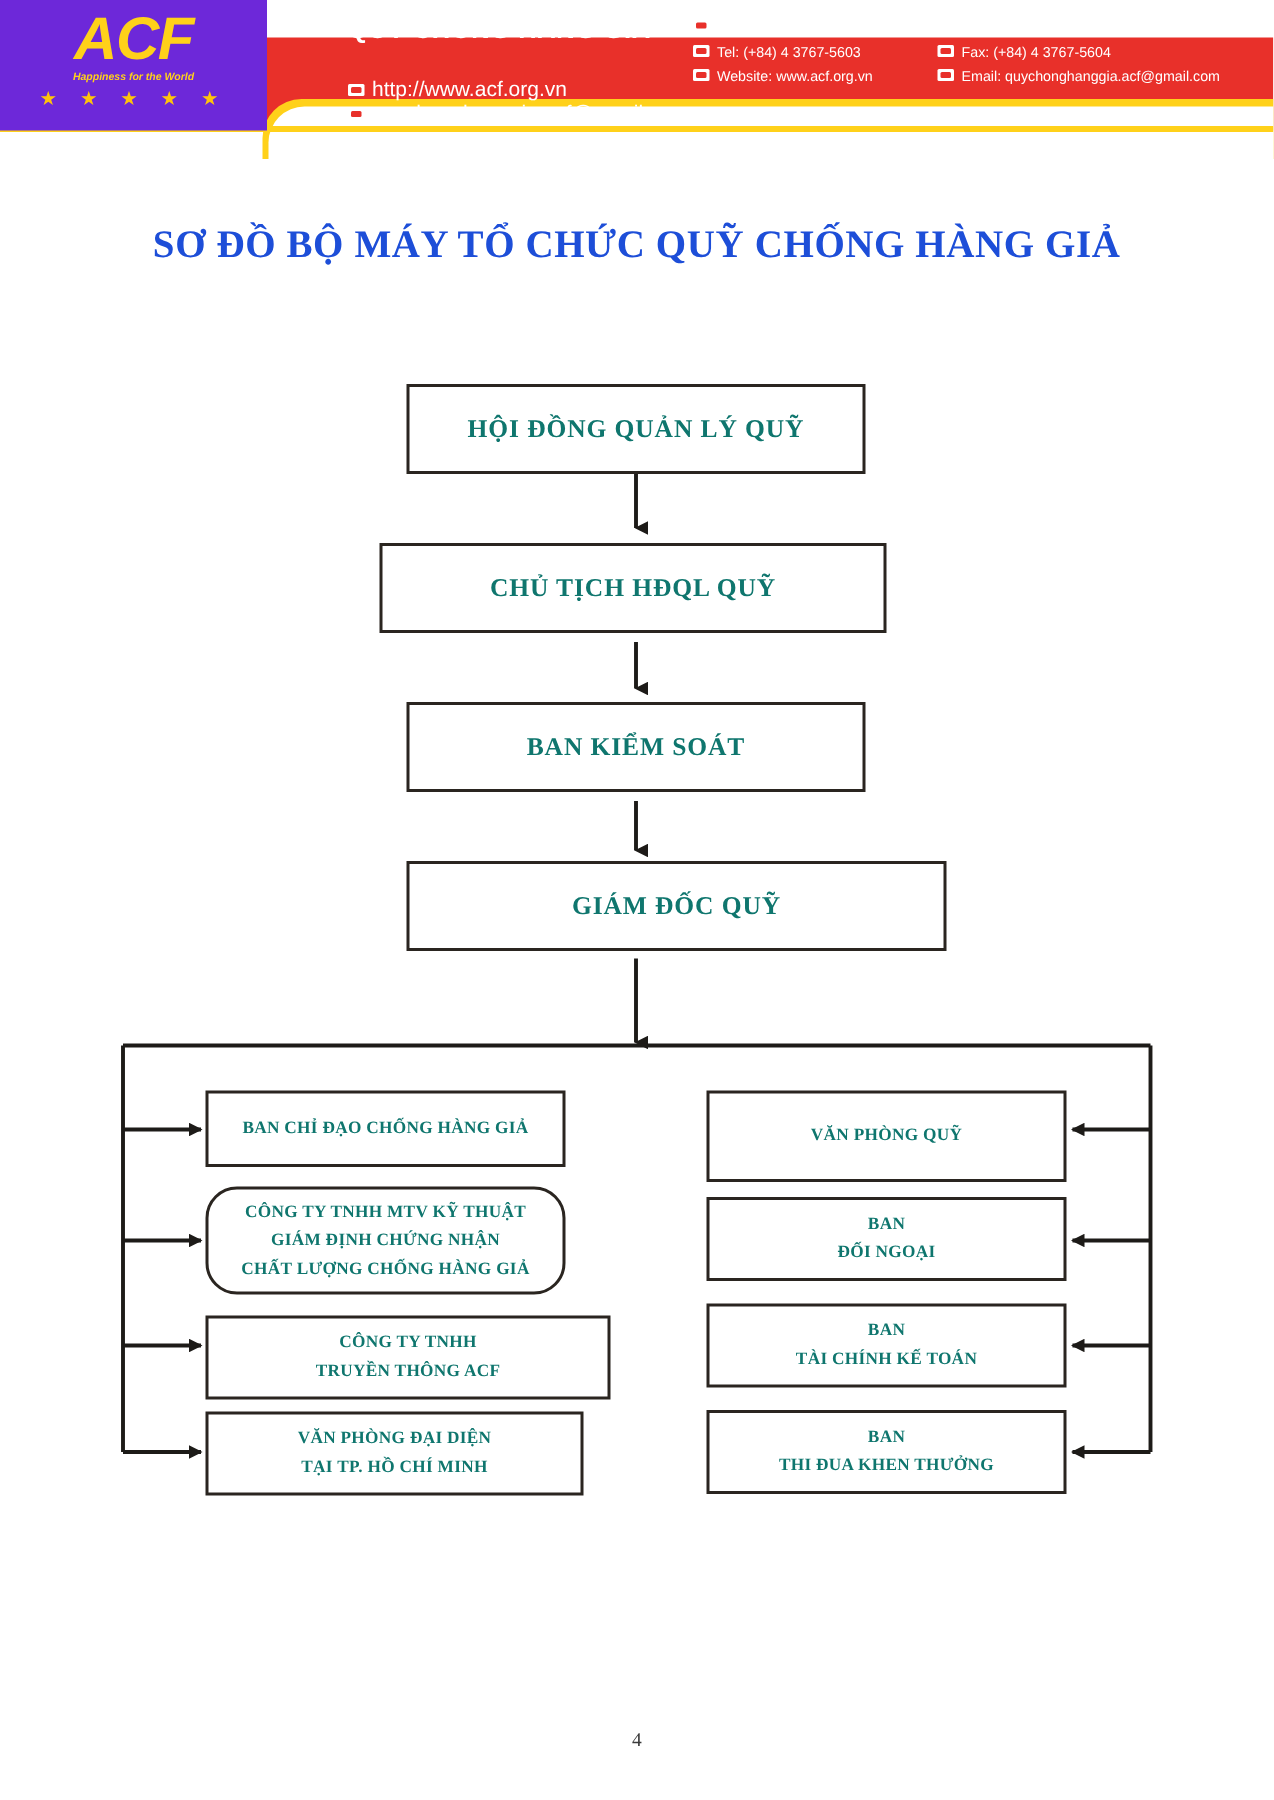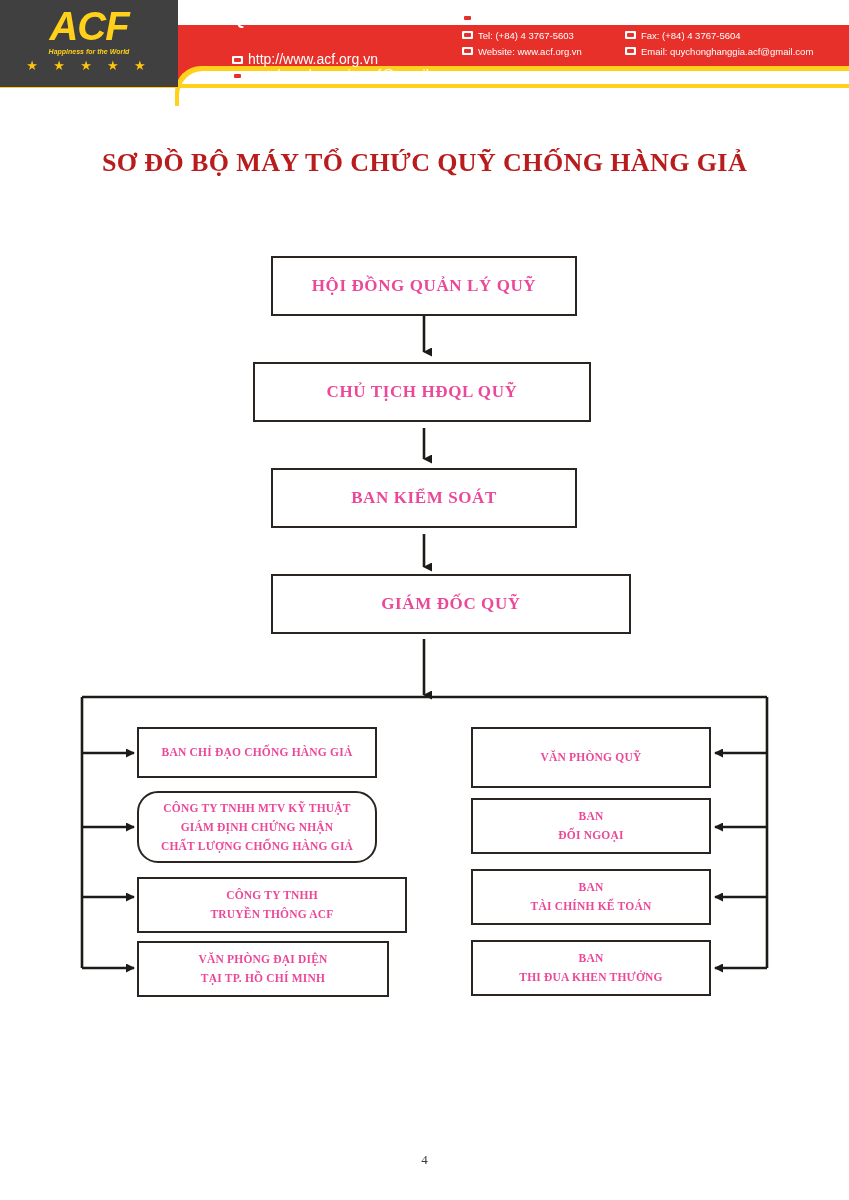--- a/index.html
+++ b/index.html
@@ -54,21 +54,21 @@
     height: 40px;
     background: #ffffff;
     border-top-left-radius: 24px;
   }
   #logo-block {
     position: absolute;
     left: 0;
     top: 0;
     width: 178px;
     height: 87px;
-    background: #404040;
+    background: #6d28d9;
     z-index: 5;
   }
   #logo-acf {
     position: absolute;
     left: 0;
     top: 4px;
     width: 178px;
     text-align: center;
     font-family: "Liberation Sans", sans-serif;
     font-weight: bold;
@@ -163,21 +163,21 @@
   #page-title {
     position: absolute;
     left: 0;
     top: 148px;
     width: 849px;
     text-align: center;
     font-family: "Liberation Serif", serif;
     font-weight: bold;
     font-size: 26px;
     letter-spacing: 0.4px;
-    color: #b91c1c;
+    color: #1d4ed8;
   }
 
   
   #diagram {
     position: absolute;
     left: 0;
     top: 0;
     width: 849px;
     height: 1200px;
   }
@@ -185,21 +185,21 @@
     position: absolute;
     border: 2.5px solid #2a2520;
     background: #ffffff;
     box-sizing: border-box;
     display: flex;
     align-items: center;
     justify-content: center;
     text-align: center;
     font-family: "Liberation Serif", serif;
     font-weight: bold;
-    color: #ec4899;
+    color: #0f766e;
     z-index: 3;
   }
   .node-top {
     font-size: 17px;
     letter-spacing: 0.6px;
   }
   .node-leaf {
     font-size: 11.5px;
     letter-spacing: 0.2px;
     line-height: 19px;

